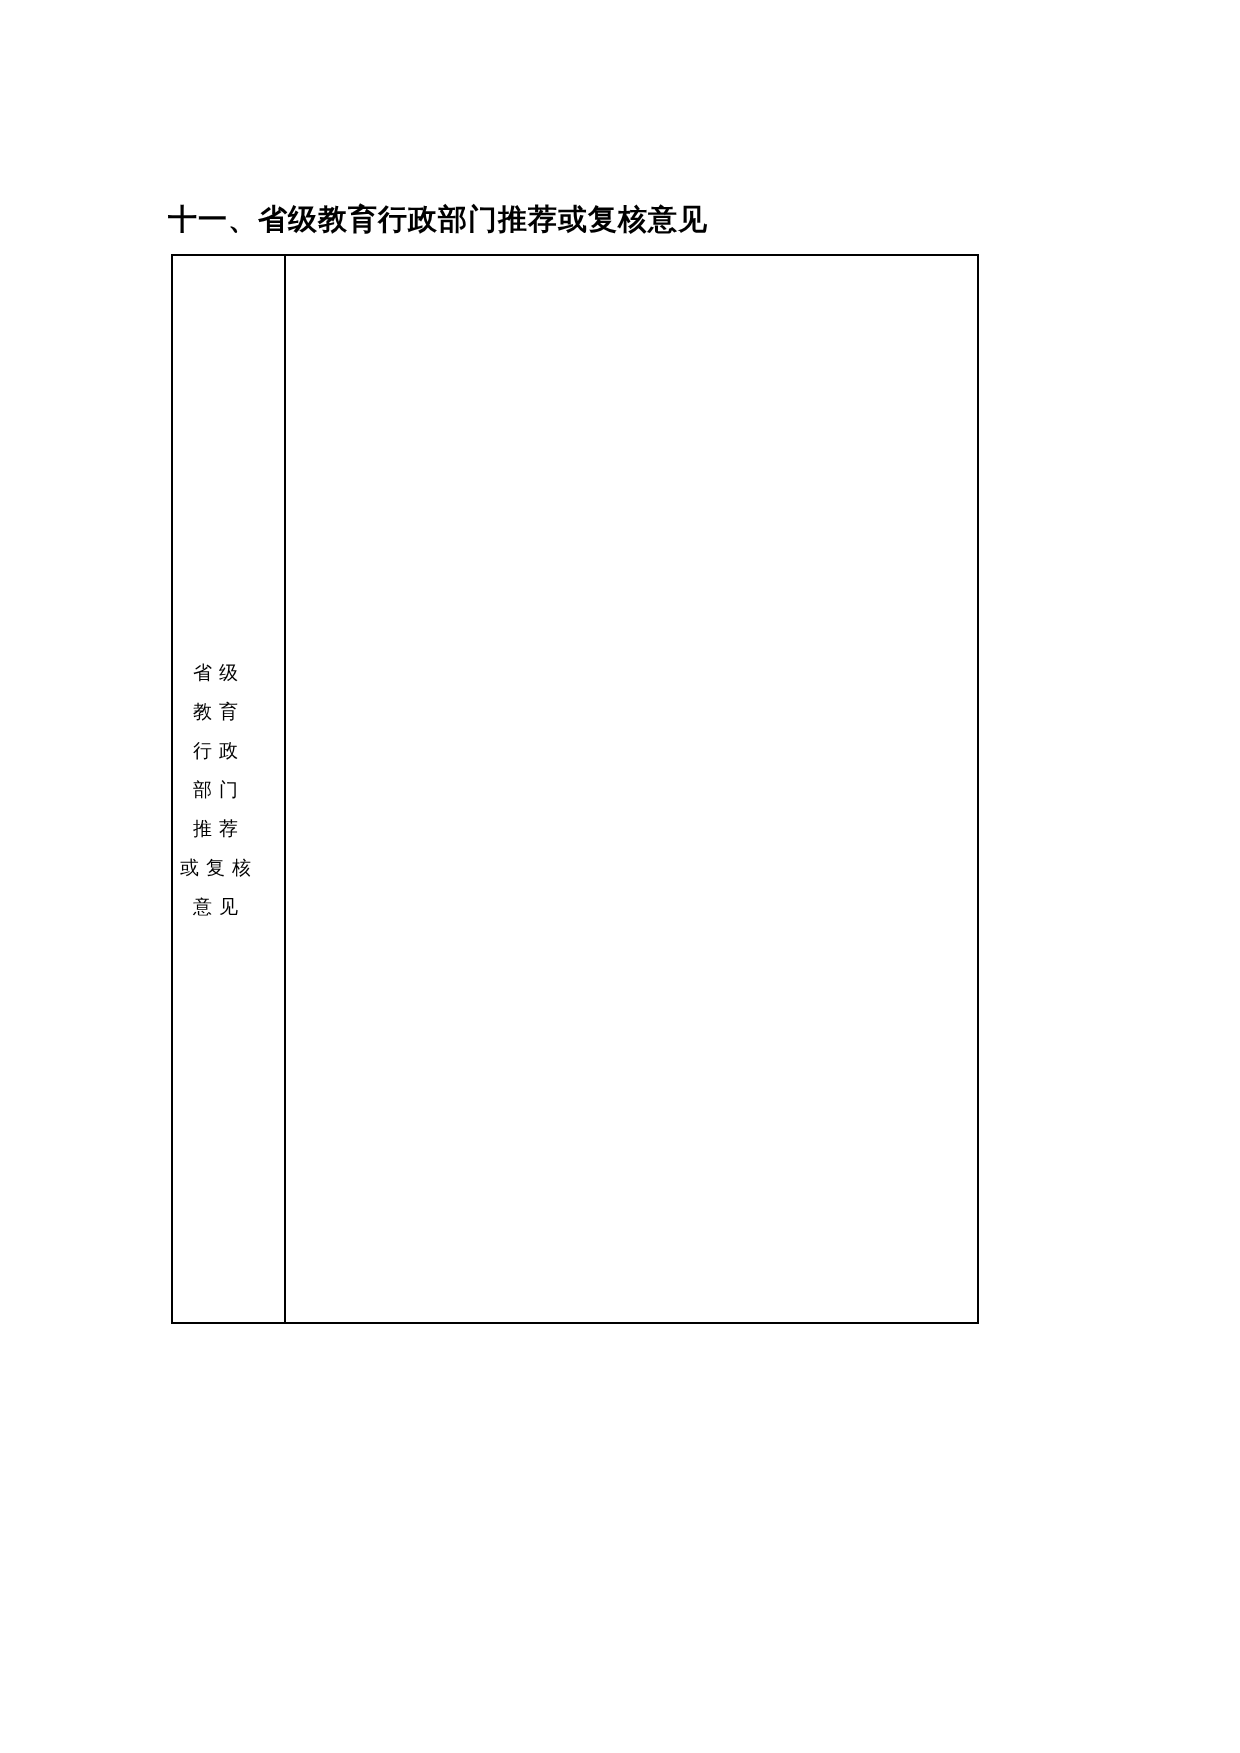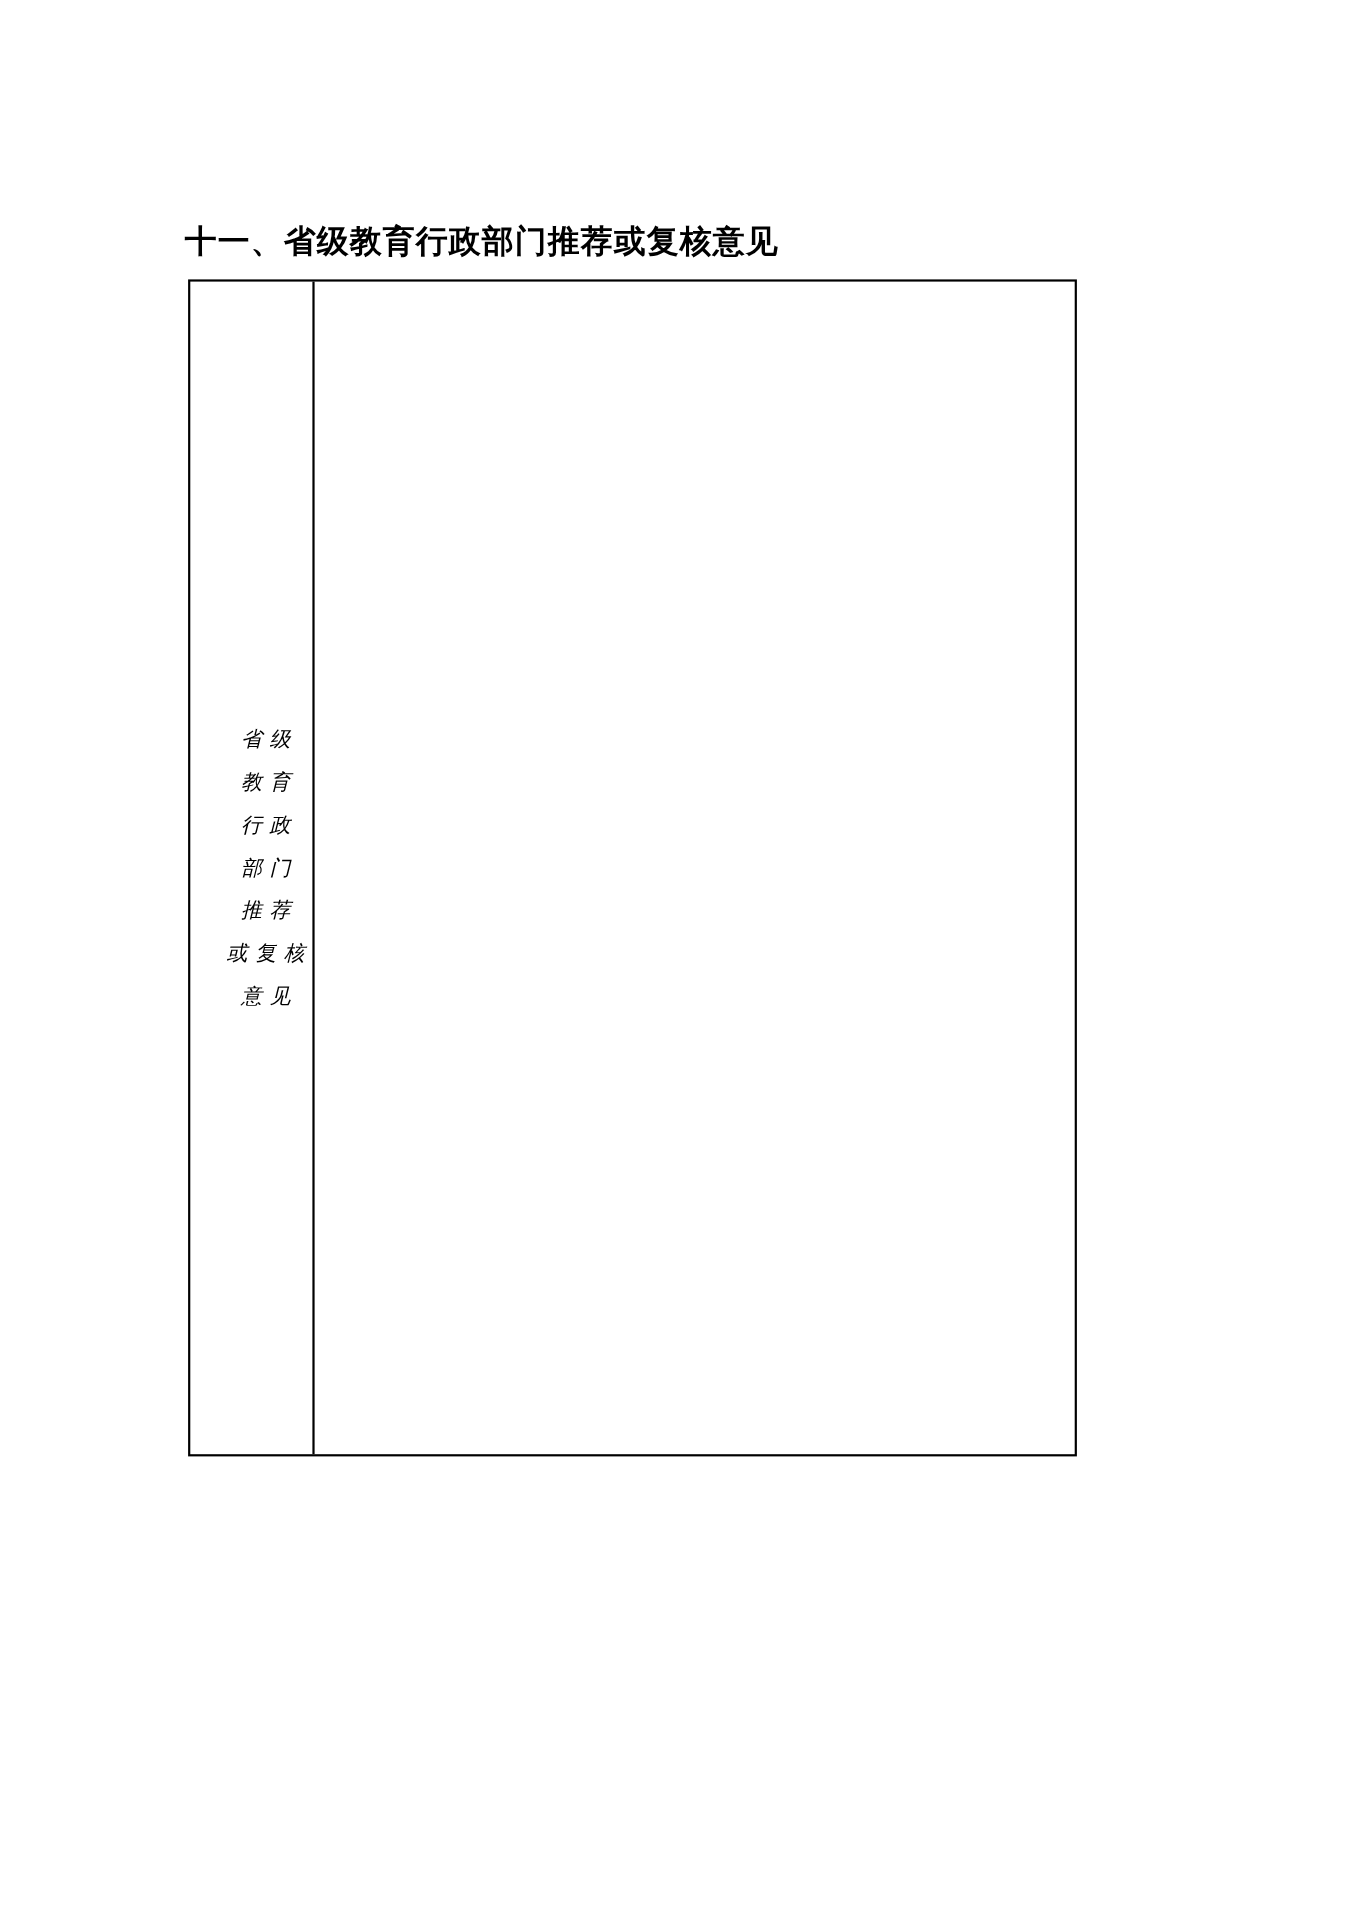--- a/index.html
+++ b/index.html
@@ -43,23 +43,22 @@
     box-sizing: border-box;
     display: flex;
     flex-direction: row;
   }
   .label-cell {
     width: 113px;
     box-sizing: border-box;
     border-right: 2px solid #000000;
     display: flex;
     align-items: center;
-    justify-content: flex-end;
+    justify-content: flex-start;
     flex: 0 0 113px;
-    font-style: italic;
   }
   .vertical-label {
     display: flex;
     flex-direction: column;
     align-items: center;
     font-size: 19px;
     line-height: 1.0;
   }
   .vertical-label .vline {
     letter-spacing: 7px;

